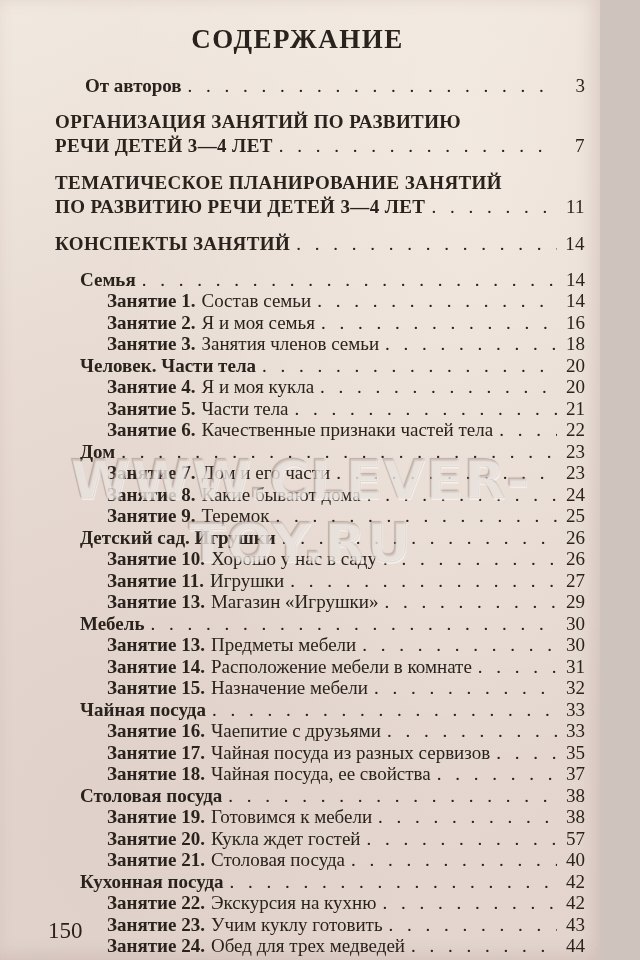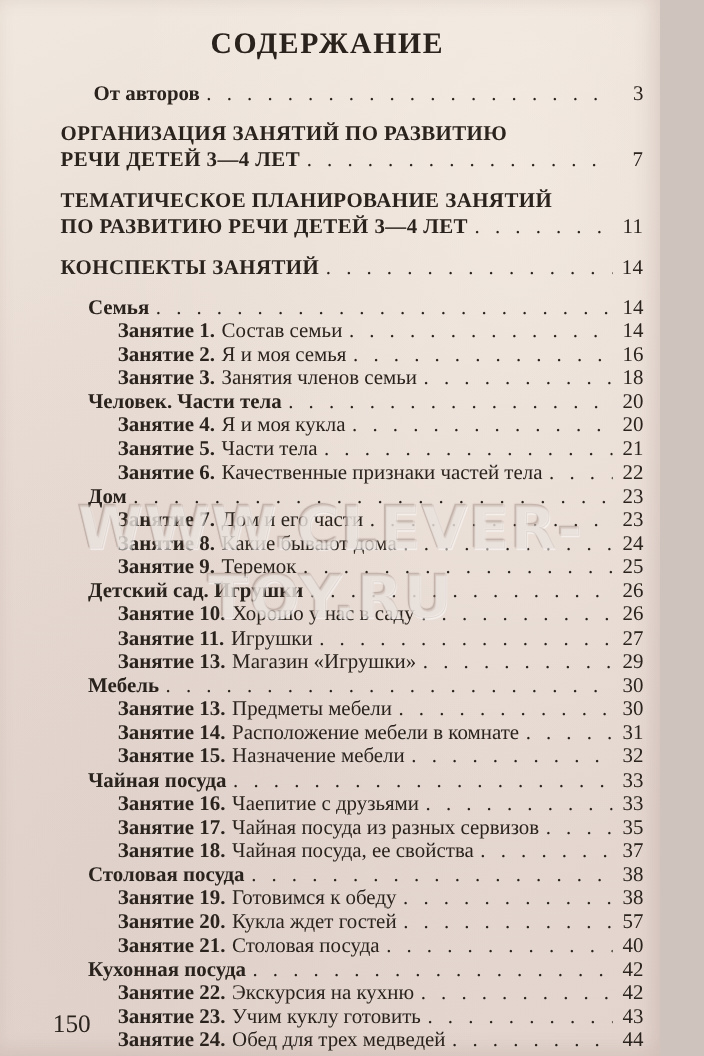--- a/index.html
+++ b/index.html
@@ -256,21 +256,21 @@
         <span class="dots"></span>
         <span class="pg">37</span>
       </div>
       <div class="row row-section">
         <span class="txt">Столовая посуда</span>
         <span class="dots"></span>
         <span class="pg">38</span>
       </div>
       <div class="row row-lesson">
         <span class="lesson-label">Занятие 19.</span>
-        <span class="txt">Готовимся к обеду</span>
+        <span class="txt">Готовимся к мебели</span>
         <span class="dots"></span>
         <span class="pg">38</span>
       </div>
       <div class="row row-lesson">
         <span class="lesson-label">Занятие 20.</span>
         <span class="txt">Кукла ждет гостей</span>
         <span class="dots"></span>
         <span class="pg">57</span>
       </div>
       <div class="row row-lesson">

